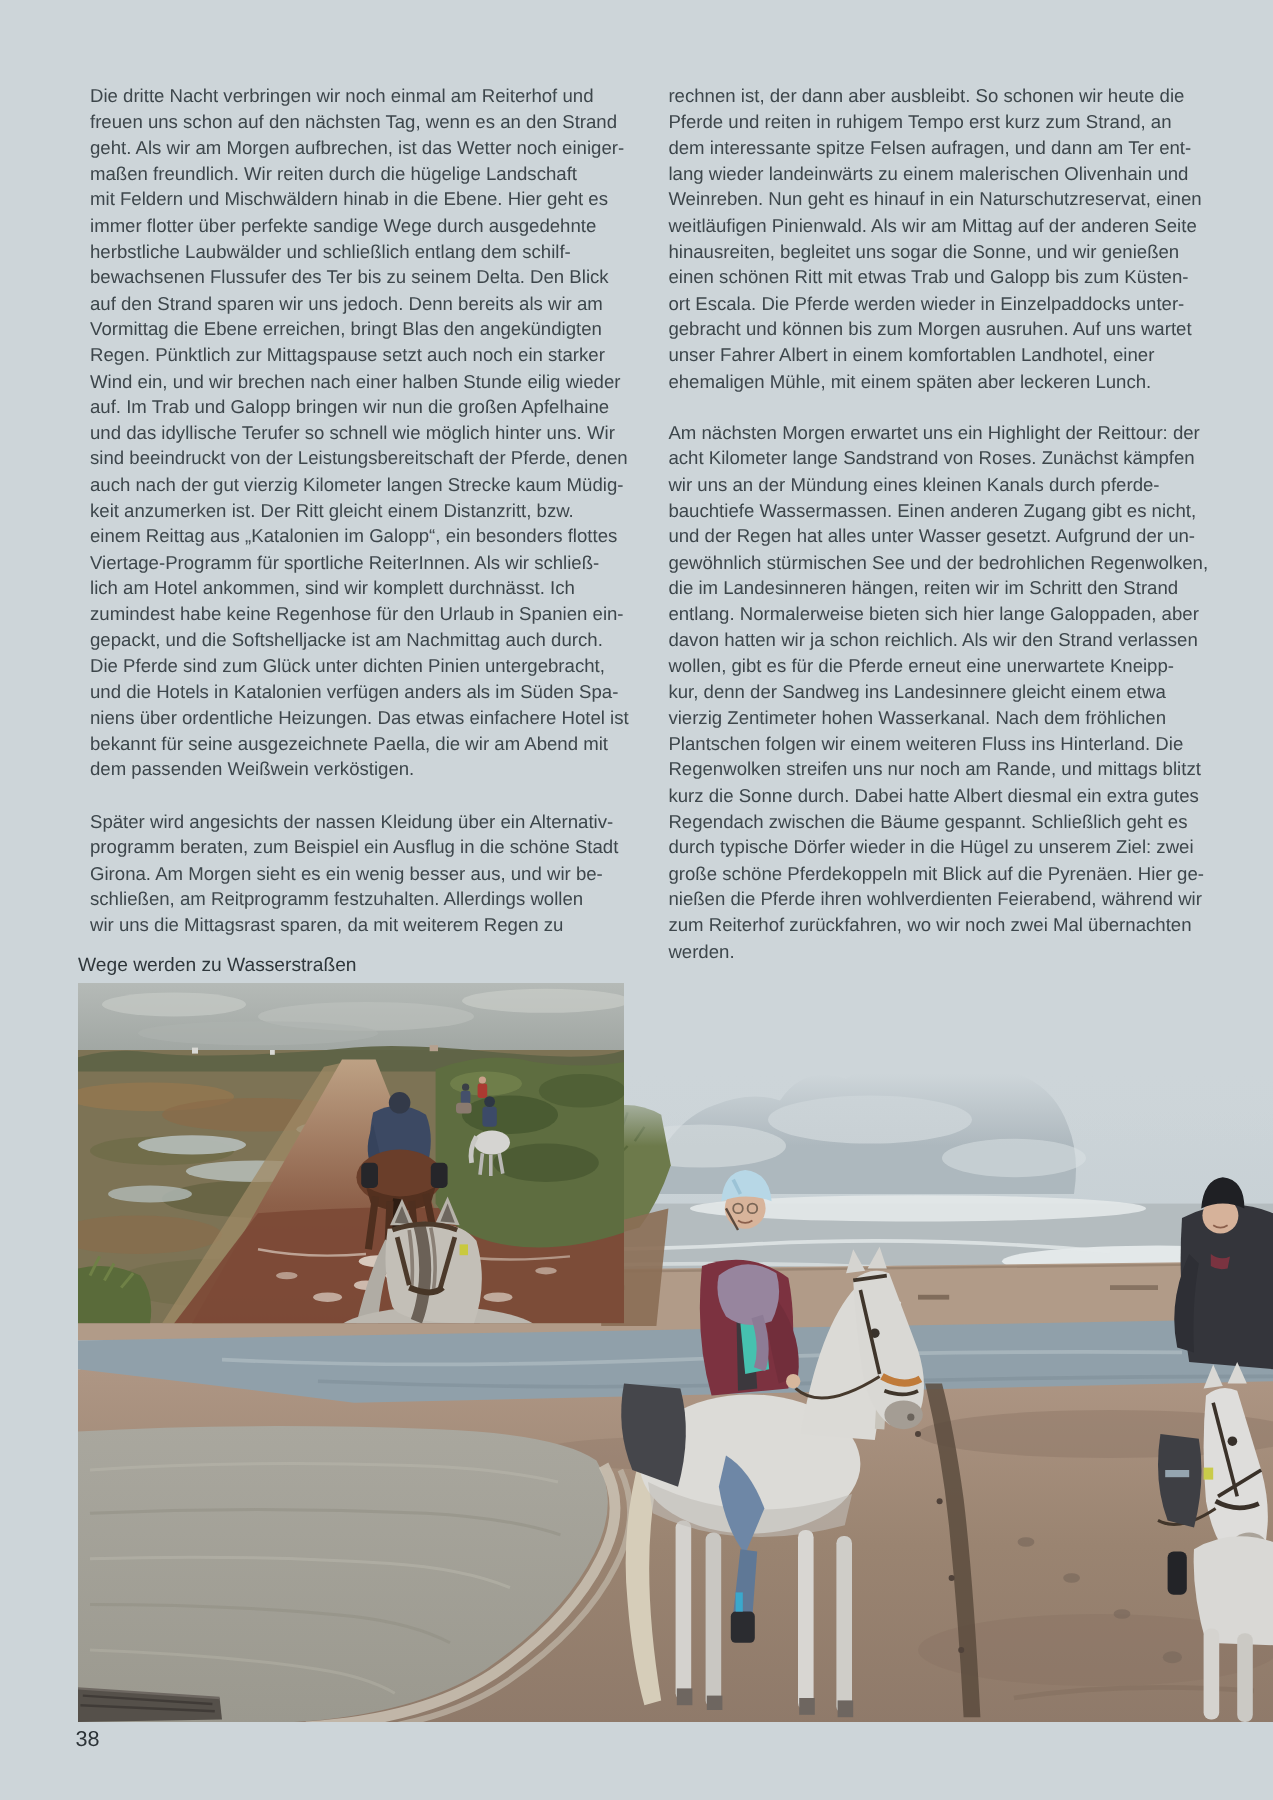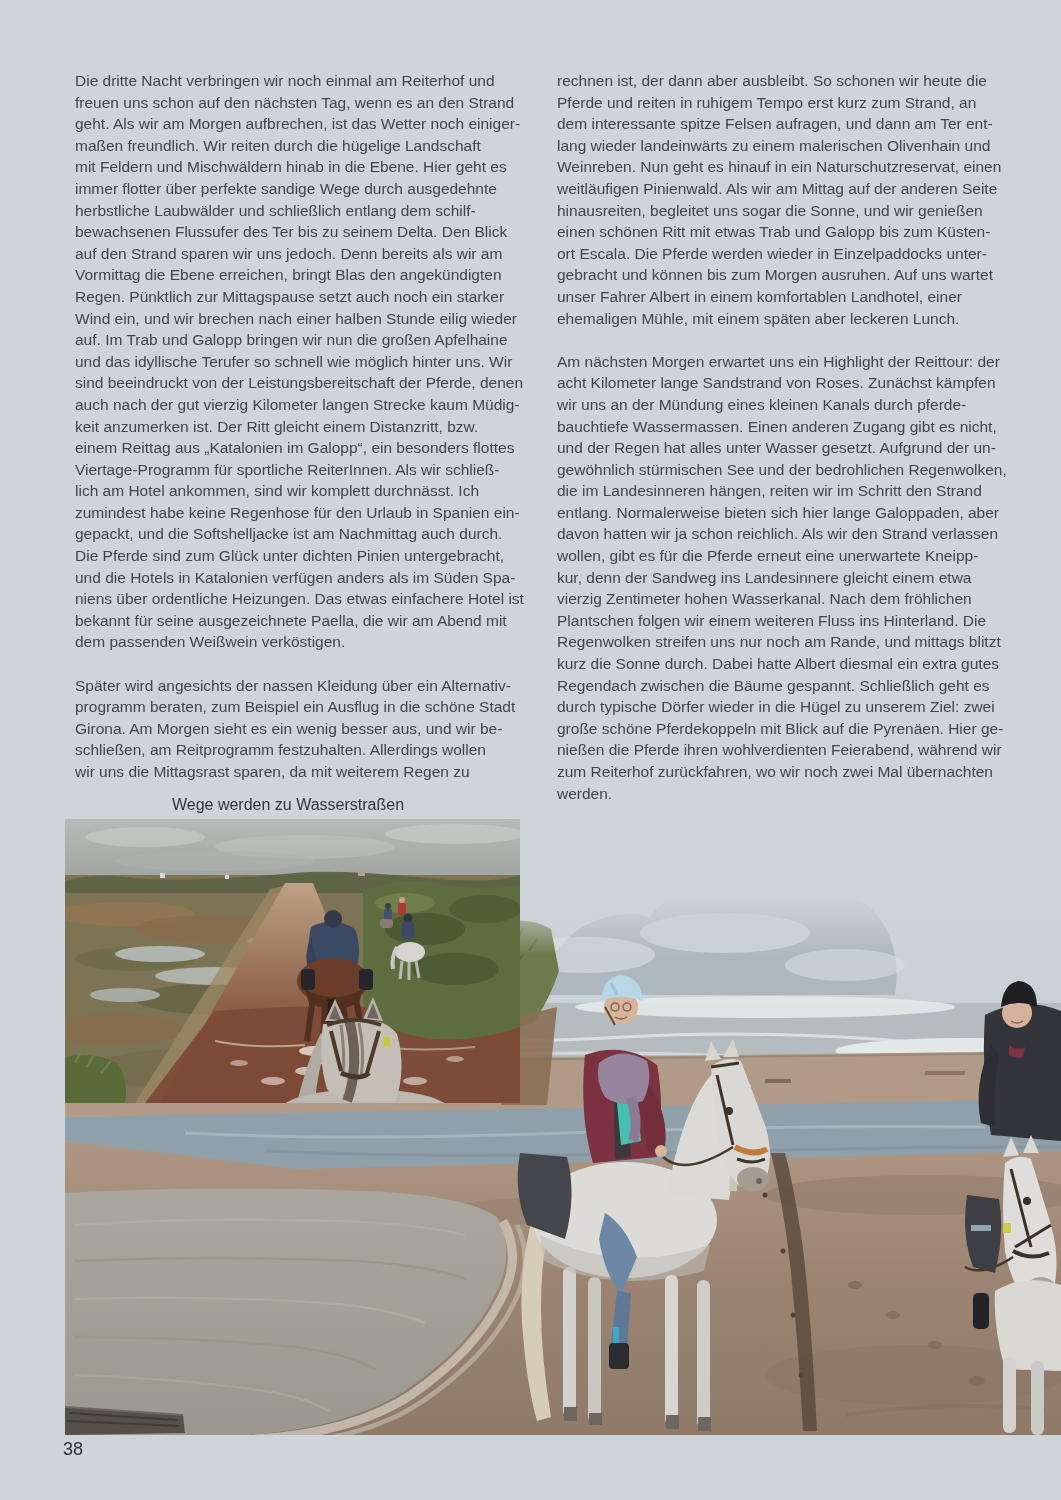--- a/index.html
+++ b/index.html
@@ -3,21 +3,21 @@
 <meta charset="utf-8">
 <style>
   html,body{margin:0;padding:0;background:#cdd5d9;}
   .page{position:relative;width:1061px;height:1500px;background:#cdd5d9;
         font-family:"Liberation Sans","DejaVu Sans",sans-serif;overflow:hidden;}
   .col{position:absolute;top:70px;width:460px;color:#3d464b;font-size:15.5px;
        line-height:21.6px;letter-spacing:0;z-index:3;}
   .col p{margin:0 0 21.6px 0;white-space:pre;}
   .col-left{left:75px;}
   .col-right{left:545px;margin-left:12px;}
-  .photo-caption{position:absolute;left:65px;top:796px;width:446px;text-align:center;
+  .photo-caption{position:absolute;left:65px;top:796px;width:446px;text-align:left;
        font-size:16px;color:#2f373b;z-index:4;}
   .photo{position:absolute;overflow:hidden;}
   .photo svg{display:block;width:100%;height:100%;}
   .photo-beach{left:65px;top:895px;width:996px;height:540px;z-index:1;}
   .photo-flood{left:65px;top:819px;width:455px;height:284px;z-index:2;}
   .page-number{position:absolute;left:63px;top:1439px;font-size:18px;color:#2c3337;z-index:4;}
 </style>
 </head>
 <body>
 

